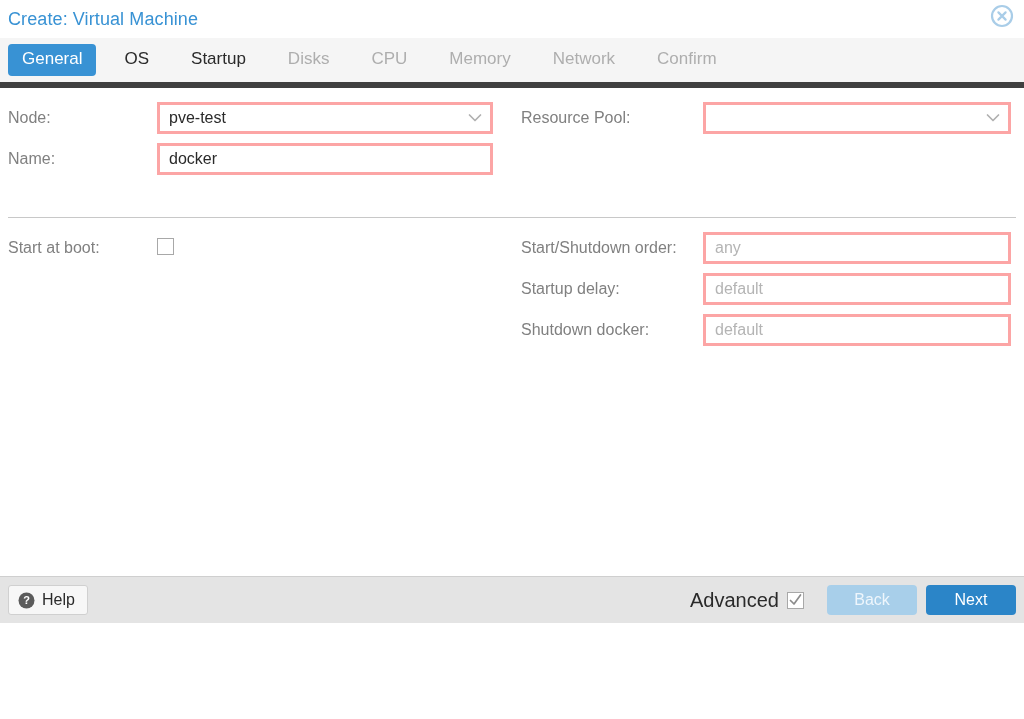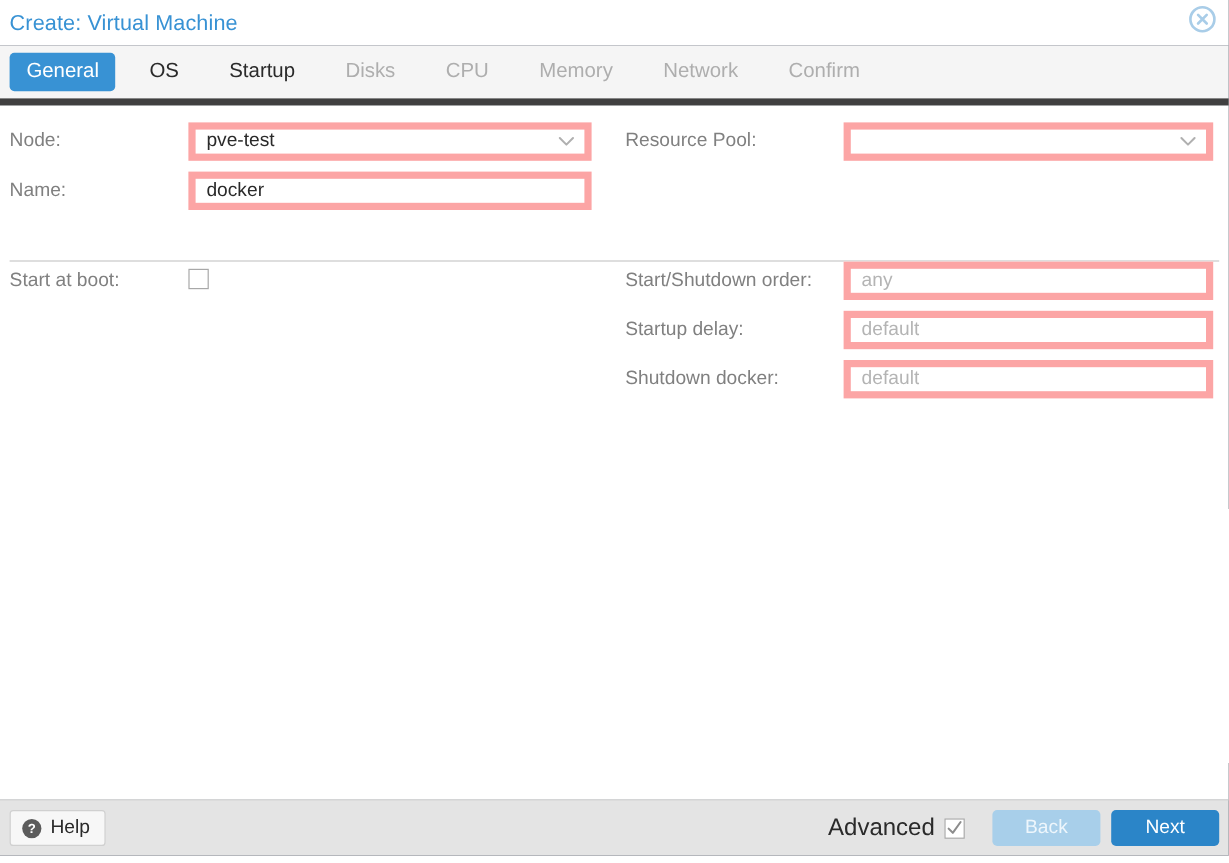--- a/index.html
+++ b/index.html
@@ -10,22 +10,22 @@
     width: 1024px;
     height: 719px;
     overflow: hidden;
     background: #ffffff;
     font-family: "Liberation Sans", sans-serif;
   }
 
   #app {
     position: relative;
     width: 1024px;
-    height: 713px;
-    background: #0f172a;
+    height: 623px;
+    background: #c4b5fd;
     display: flex;
     flex-direction: column;
   }
 
   
   .titlebar {
     position: relative;
     height: 38px;
     flex: 0 0 38px;
     background: #ffffff;
@@ -110,21 +110,21 @@
     padding-top: 6px;
     flex: 0 0 auto;
   }
   .lbl-left  { width: 149px; }
   .lbl-right { width: 182px; }
 
   .ctrl {
     position: relative;
     height: 32px;
     background: #ffffff;
-    border: 6px solid #fca5a5;
+    border: 3px solid #fca5a5;
     display: flex;
     align-items: center;
   }
   .ctrl-wide   { width: 336px; }
   .ctrl-right  { width: 308px; }
 
   .ctrl .value {
     font-size: 16px;
     color: #2a2a2a;
     padding-left: 9px;
@@ -174,21 +174,21 @@
     right: 8px;
     top: 129px;
     height: 0;
     border-top: 1px solid #c8c8c8;
   }
 
   .advanced-block {
     position: absolute;
     left: 0;
     right: 0;
-    top: 130px;
+    top: 144px;
     display: flex;
   }
 
   
   .footer {
     flex: 0 0 47px;
     height: 47px;
     background: #e4e4e4;
     border-top: 1px solid #cfcfcf;
     display: flex;

